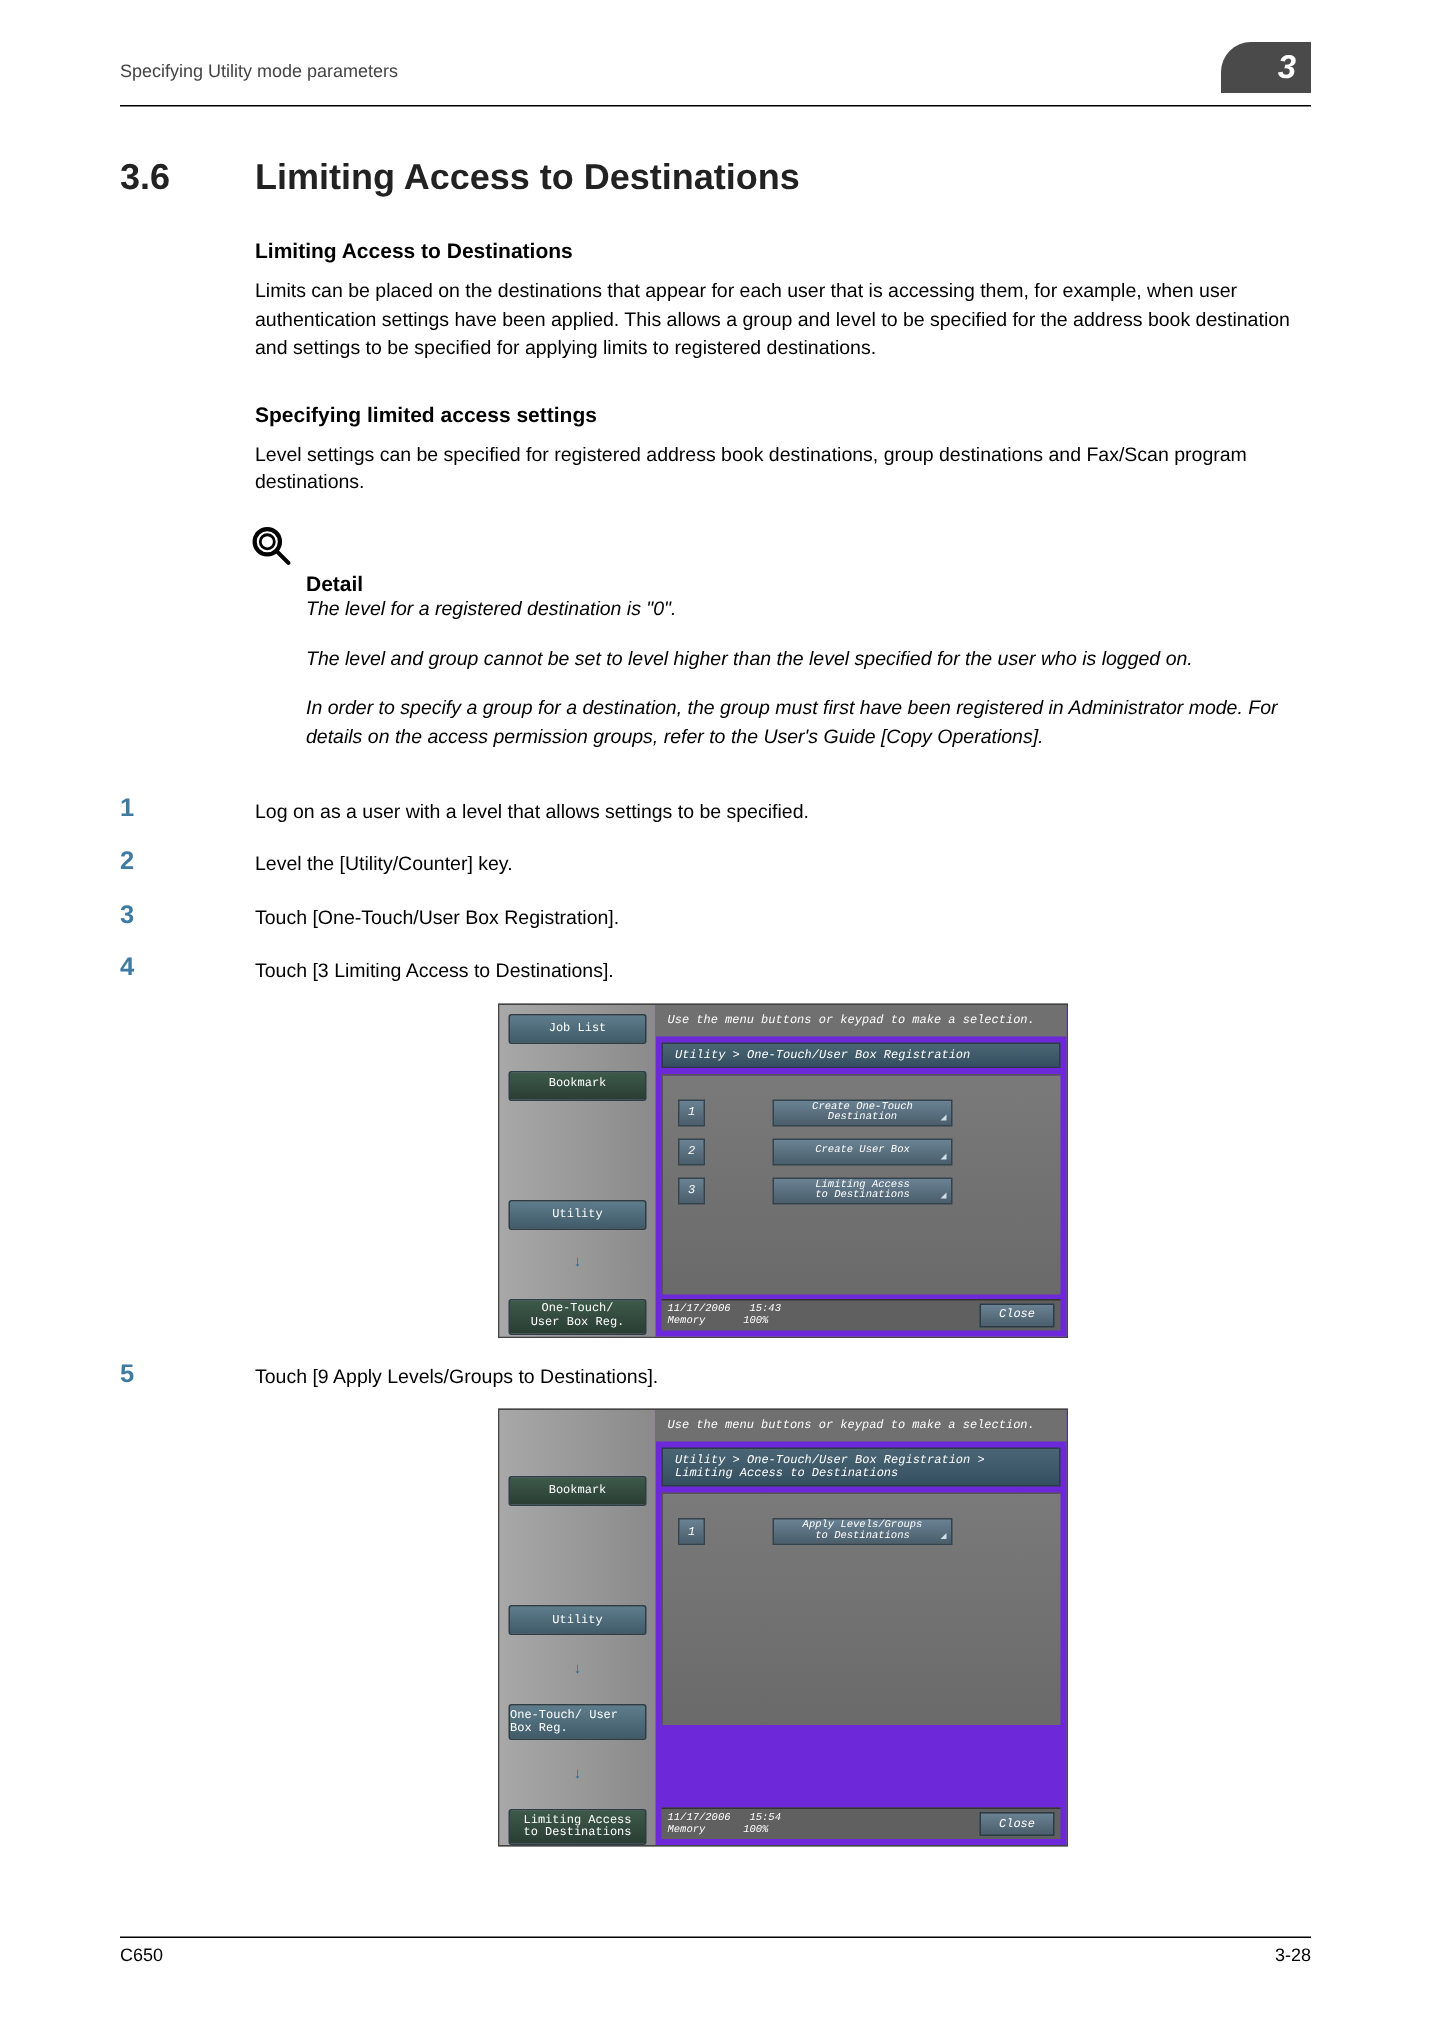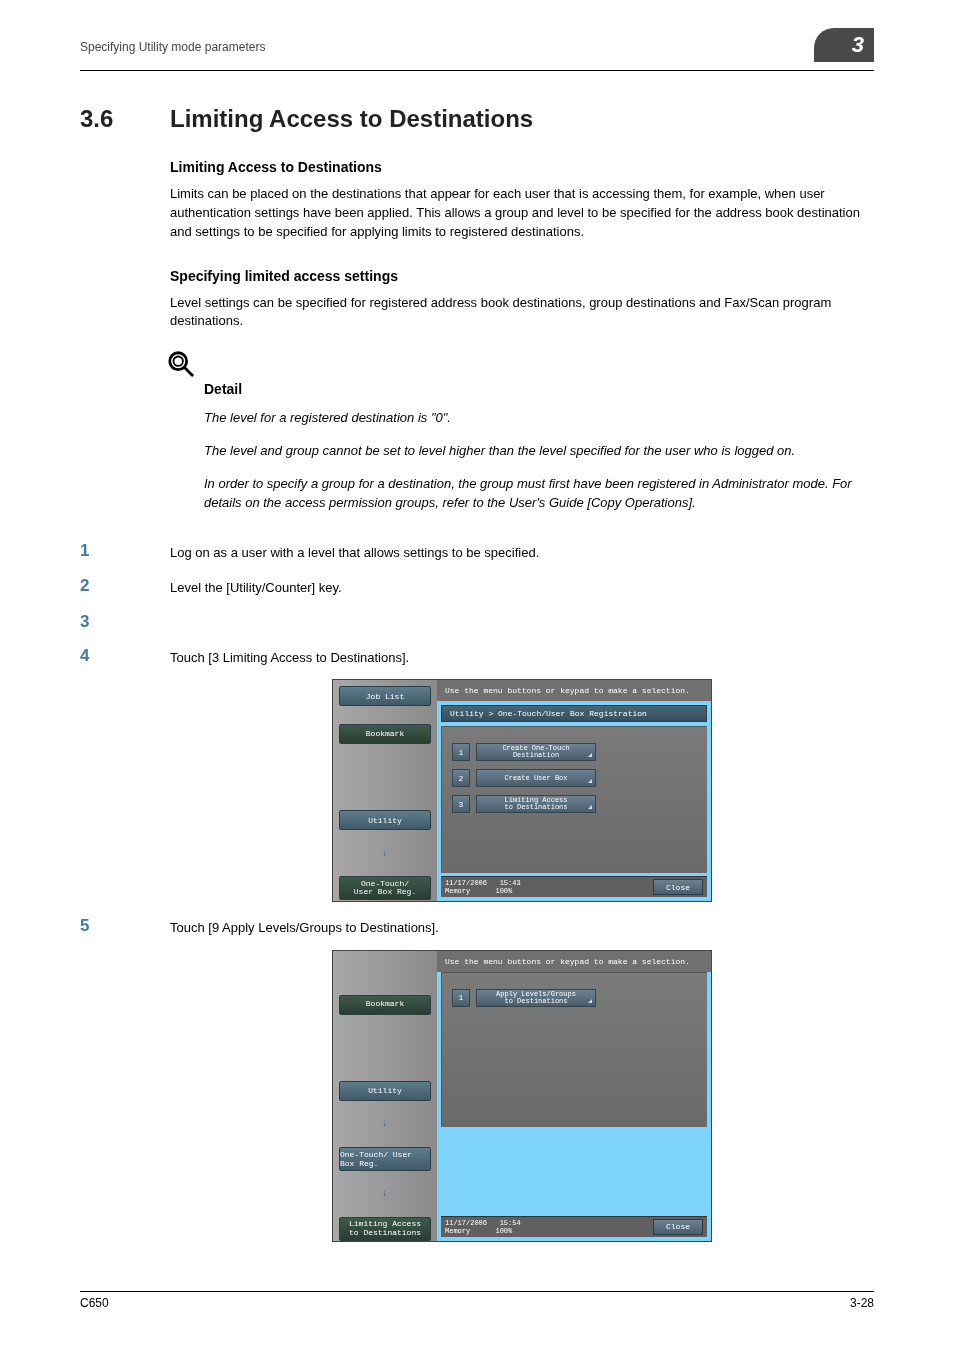--- a/index.html
+++ b/index.html
@@ -71,21 +71,21 @@
   .detail-icon-row { display: flex; align-items: flex-start; }
   .detail-icon {
     width: 30px; height: 30px;
     margin-left: -4px;
     margin-right: 8px;
   }
   .detail-label {
     font-size: 14px;
     font-weight: bold;
     margin-top: 2px;
-    margin-bottom: 12px;
+    margin-bottom: 0;
   }
   .detail-text {
     font-size: 13px;
     font-style: italic;
     line-height: 1.45;
     margin-bottom: 14px;
     padding-left: 34px;
   }
   .step-row { display: flex; margin-top: 14px; }
   .step-num {
@@ -113,23 +113,24 @@
     width: 104px;
     flex: 0 0 104px;
     background: linear-gradient(to right, #a8a8a8, #8a8a8a);
     padding: 6px 6px 0 6px;
     display: flex;
     flex-direction: column;
     gap: 18px;
   }
   .shot-main {
     flex: 1;
-    background: #7dd3fc;
+    background: #6d28d9;
     position: relative;
     padding-bottom: 28px;
+    font-style: italic;
   }
   .side-btn {
     height: 20px;
     background: linear-gradient(#5e7d8c, #405a68);
     color: #fff;
     font-size: 8px;
     display: flex;
     align-items: center;
     justify-content: center;
     border: 1px solid #2d3d46;
@@ -197,20 +198,21 @@
     color: #fff;
     font-size: 7px;
     display: flex;
     align-items: center;
     justify-content: center;
     border: 1px solid #34444e;
     white-space: pre;
     line-height: 1;
     text-align: center;
     position: relative;
+    margin-left: 39px;
   }
   .shot-btn::after {
     content: "";
     position: absolute;
     right: 3px;
     bottom: 3px;
     width: 0; height: 0;
     border-left: 4px solid transparent;
     border-bottom: 4px solid #cfe0ea;
   }
@@ -295,20 +297,21 @@
     <div class="step-row">
       <div class="step-num">1</div>
       <div class="step-text">Log on as a user with a level that allows settings to be specified.</div>
     </div>
     <div class="step-row">
       <div class="step-num">2</div>
       <div class="step-text">Level the [Utility/Counter] key.</div>
     </div>
     <div class="step-row">
       <div class="step-num">3</div>
+      <div class="step-text">Touch [One-Touch/User Box Registration].</div>
     </div>
     <div class="step-row">
       <div class="step-num">4</div>
       <div class="step-text">Touch [3 Limiting Access to Destinations].</div>
     </div>
 
     <div class="row">
         <div class="left-col"></div>
         <div class="right-col">
       <div class="screenshot">
@@ -371,20 +374,21 @@
             <div class="side-btn">Utility</div>
             <div class="side-arrow">↓</div>
             <div class="side-btn multiline">One-Touch/
 User Box Reg.</div>
             <div class="side-arrow">↓</div>
             <div class="side-btn light multiline">Limiting Access
 to Destinations</div>
           </div>
           <div class="shot-main">
             <div class="shot-top-text">Use the menu buttons or keypad to make a selection.</div>
+            <div class="shot-crumb">Utility &gt; One-Touch/User Box Registration &gt; Limiting Access to Destinations</div>
             <div class="shot-items tall">
               <div class="shot-item">
                 <div class="shot-num">1</div>
                 <div class="shot-btn">Apply Levels/Groups
 to Destinations</div>
               </div>
             </div>
             <div class="shot-footer">
               <div>
                 <span>11/17/2006</span>&nbsp;&nbsp;&nbsp;<span>15:54</span><br>

